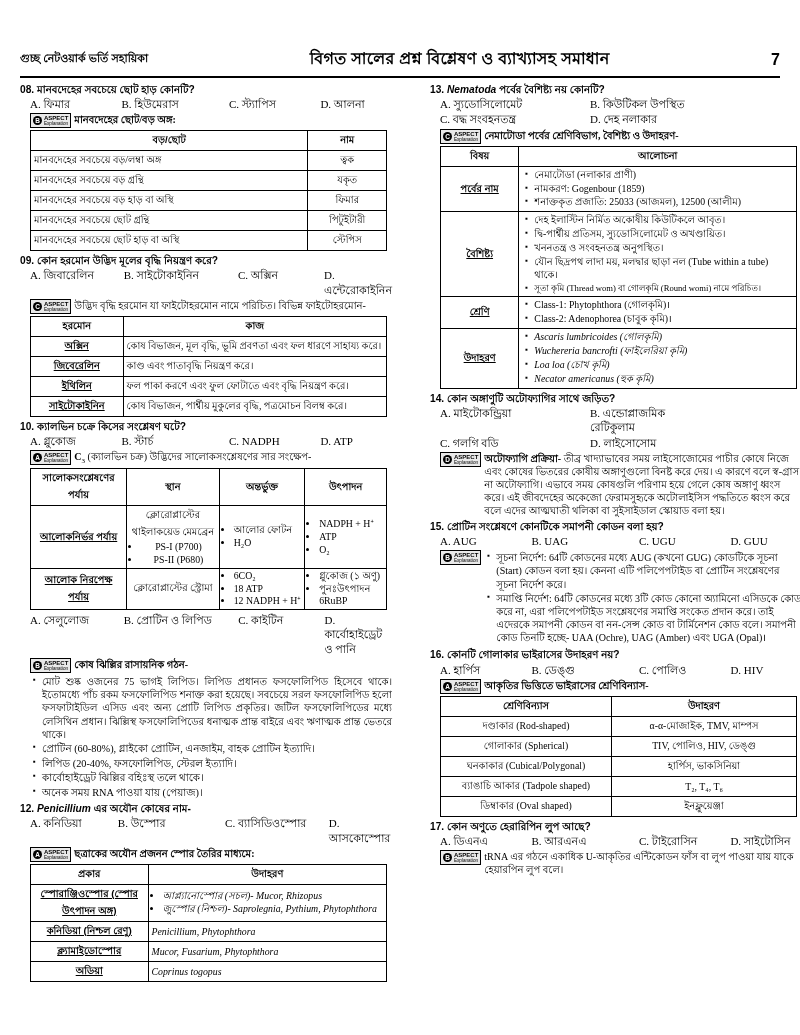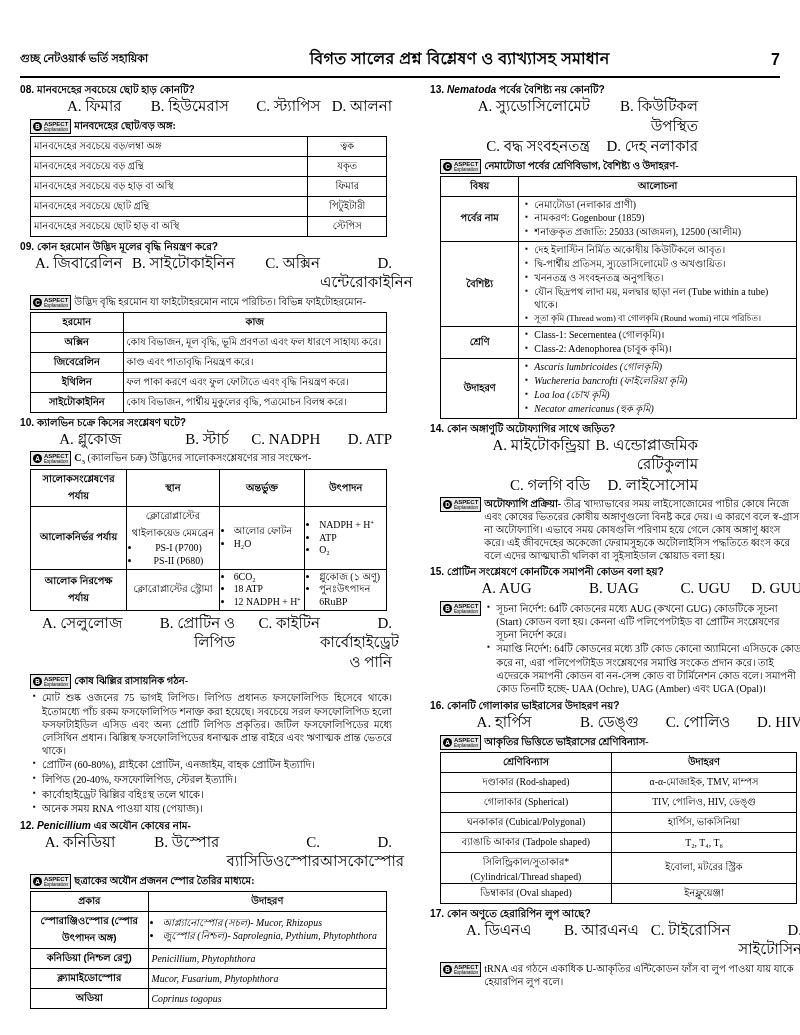--- a/index.html
+++ b/index.html
@@ -26,21 +26,21 @@
   .hdr-left{font-weight:bold;font-size:11px;font-family:"Liberation Sans",sans-serif;}
   .hdr-mid{font-weight:bold;font-size:16px;font-family:"Liberation Sans",sans-serif;letter-spacing:.3px;}
   .hdr-right{font-weight:bold;font-size:16px;font-family:"Liberation Sans",sans-serif;}
   
   .cols{display:flex;gap:19px;}
   .col{width:372px;}
   .colsep{width:1px;background:#000;}
   
   .q{margin-bottom:3px;}
   .qline{font-weight:bold;font-family:"Liberation Sans",sans-serif;font-size:10.2px;line-height:1.28;}
-  .opts{display:flex;font-size:15px;line-height:1.3;margin:1px 0 1px 10px;text-align:right;}
+  .opts{display:flex;font-size:11px;line-height:1.3;margin:1px 0 1px 10px;}
   .opts span{display:inline-block;}
   .o1{width:92px;}
   .o2{width:108px;}
   .o3{width:92px;}
   .o4{width:72px;}
   .opts.wide .o1{width:100px}
   .opts.wide .o2{width:122px}
   .opts.wide .o3{width:92px}
   
   .exp{display:flex;align-items:flex-start;gap:3px;margin:2px 0 2px 10px;}
@@ -57,21 +57,21 @@
   }
   .badge .btxt{font-family:"Liberation Sans",sans-serif;font-size:6px;line-height:6px;font-weight:bold;}
   .badge .btxt i{display:block;font-style:normal;font-size:4.6px;line-height:5px;font-weight:normal;}
   .exp-body{font-size:10px;line-height:1.3;flex:1;}
   .exp-body.bold{font-weight:bold;}
   
   table{border-collapse:collapse;width:96%;margin:2px 0 3px 10px;font-size:9.8px;}
   table td,table th{border:1px solid #000;padding:1px 3px;vertical-align:middle;}
   th{font-weight:bold;text-align:center;font-family:"Liberation Sans",sans-serif;font-size:9.8px;}
   td.c{text-align:center;}
-  td.hd{text-align:center;font-weight:bold;font-family:"Liberation Sans",sans-serif;}
+  td.hd{text-align:center;font-weight:bold;font-family:"Liberation Sans",sans-serif;text-decoration:underline;}
   ul.t{margin:0;padding-left:11px;}
   ul.t li{margin:0;padding:0;line-height:1.3;}
   ul.d{margin:1px 0 1px 0;padding-left:12px;list-style:none;}
   ul.d li{position:relative;line-height:1.32;margin-bottom:1px;}
   ul.d li:before{content:"\25AA";position:absolute;left:-9px;font-size:8px;top:0px;}
   .para{font-size:10px;line-height:1.32;text-align:justify;}
   .ital{font-style:italic;}
   
   .footer{
     position:absolute;left:4px;right:20px;bottom:10px;
@@ -106,20 +106,24 @@
         </div>
         <div class="exp">
           <span class="badge">
             <span class="circ">B</span>
             <span class="btxt">ASPECT<i>Explanation</i></span>
           </span>
           <span class="exp-body bold">মানবদেহের ছোট/বড় অঙ্গ:</span>
         </div>
         <table>
           <tbody>
+              <tr>
+            <th>বড়/ছোট</th>
+            <th>নাম</th>
+          </tr>
           <tr>
                 <td>মানবদেহের সবচেয়ে বড়/লম্বা অঙ্গ</td>
                 <td class="c">ত্বক</td>
               </tr>
           <tr>
                 <td>মানবদেহের সবচেয়ে বড় গ্রন্থি</td>
                 <td class="c">যকৃত</td>
               </tr>
           <tr>
                 <td>মানবদেহের সবচেয়ে বড় হাড় বা অস্থি</td>
@@ -366,21 +370,21 @@
                 <li>খননতন্ত্র ও সংবহনতন্ত্র অনুপস্থিত।</li>
                 <li>যৌন ছিদ্রপথ লাদা ময়, মলদ্বার ছাড়া নল (Tube within a tube) থাকে।</li>
                 <li style="font-size:8.6px">সূতা কৃমি (Thread wom) বা গোলকৃমি (Round womi) নামে পরিচিত।</li>
               </ul>
             </td>
           </tr>
           <tr>
             <td class="hd">শ্রেণি</td>
             <td>
               <ul class="d">
-                <li>Class-1: Secernentea (গোলকৃমি)।</li>
+                <li>Class-1: Phytophthora (গোলকৃমি)।</li>
                 <li>Class-2: Adenophorea (চাবুক কৃমি)।</li>
               </ul>
             </td>
           </tr>
           <tr>
             <td class="hd">উদাহরণ</td>
             <td>
               <ul class="d">
                 <li class="ital">Ascaris lumbricoides (গোলকৃমি)</li>
                 <li class="ital">Wuchereria bancrofti (ফাইলেরিয়া কৃমি)</li>
@@ -465,24 +469,20 @@
               </tr>
           <tr>
                 <td class="c">ঘনকাকার (Cubical/Polygonal)</td>
                 <td class="c">হার্পিস, ভাকসিনিয়া</td>
               </tr>
           <tr>
                 <td class="c">ব্যাঙাচি আকার (Tadpole shaped)</td>
                 <td class="c">T₂, T₄, T₆</td>
               </tr>
           <tr>
-                <td class="c">সিলিন্ড্রিকাল/সুতাকার* (Cylindrical/Thread shaped)</td>
-                <td class="c">ইবোলা, মটরের স্ট্রিক</td>
-              </tr>
-          <tr>
                 <td class="c">ডিম্বাকার (Oval shaped)</td>
                 <td class="c">ইনফ্লুয়েঞ্জা</td>
               </tr>
         </tbody>
           </table>
       </div>
 
       <div class="q">
         <div class="qline"><span>17.</span> <span>কোন অণুতে হেরারিপিন লুপ আছে?</span></div>
         <div class="opts">

